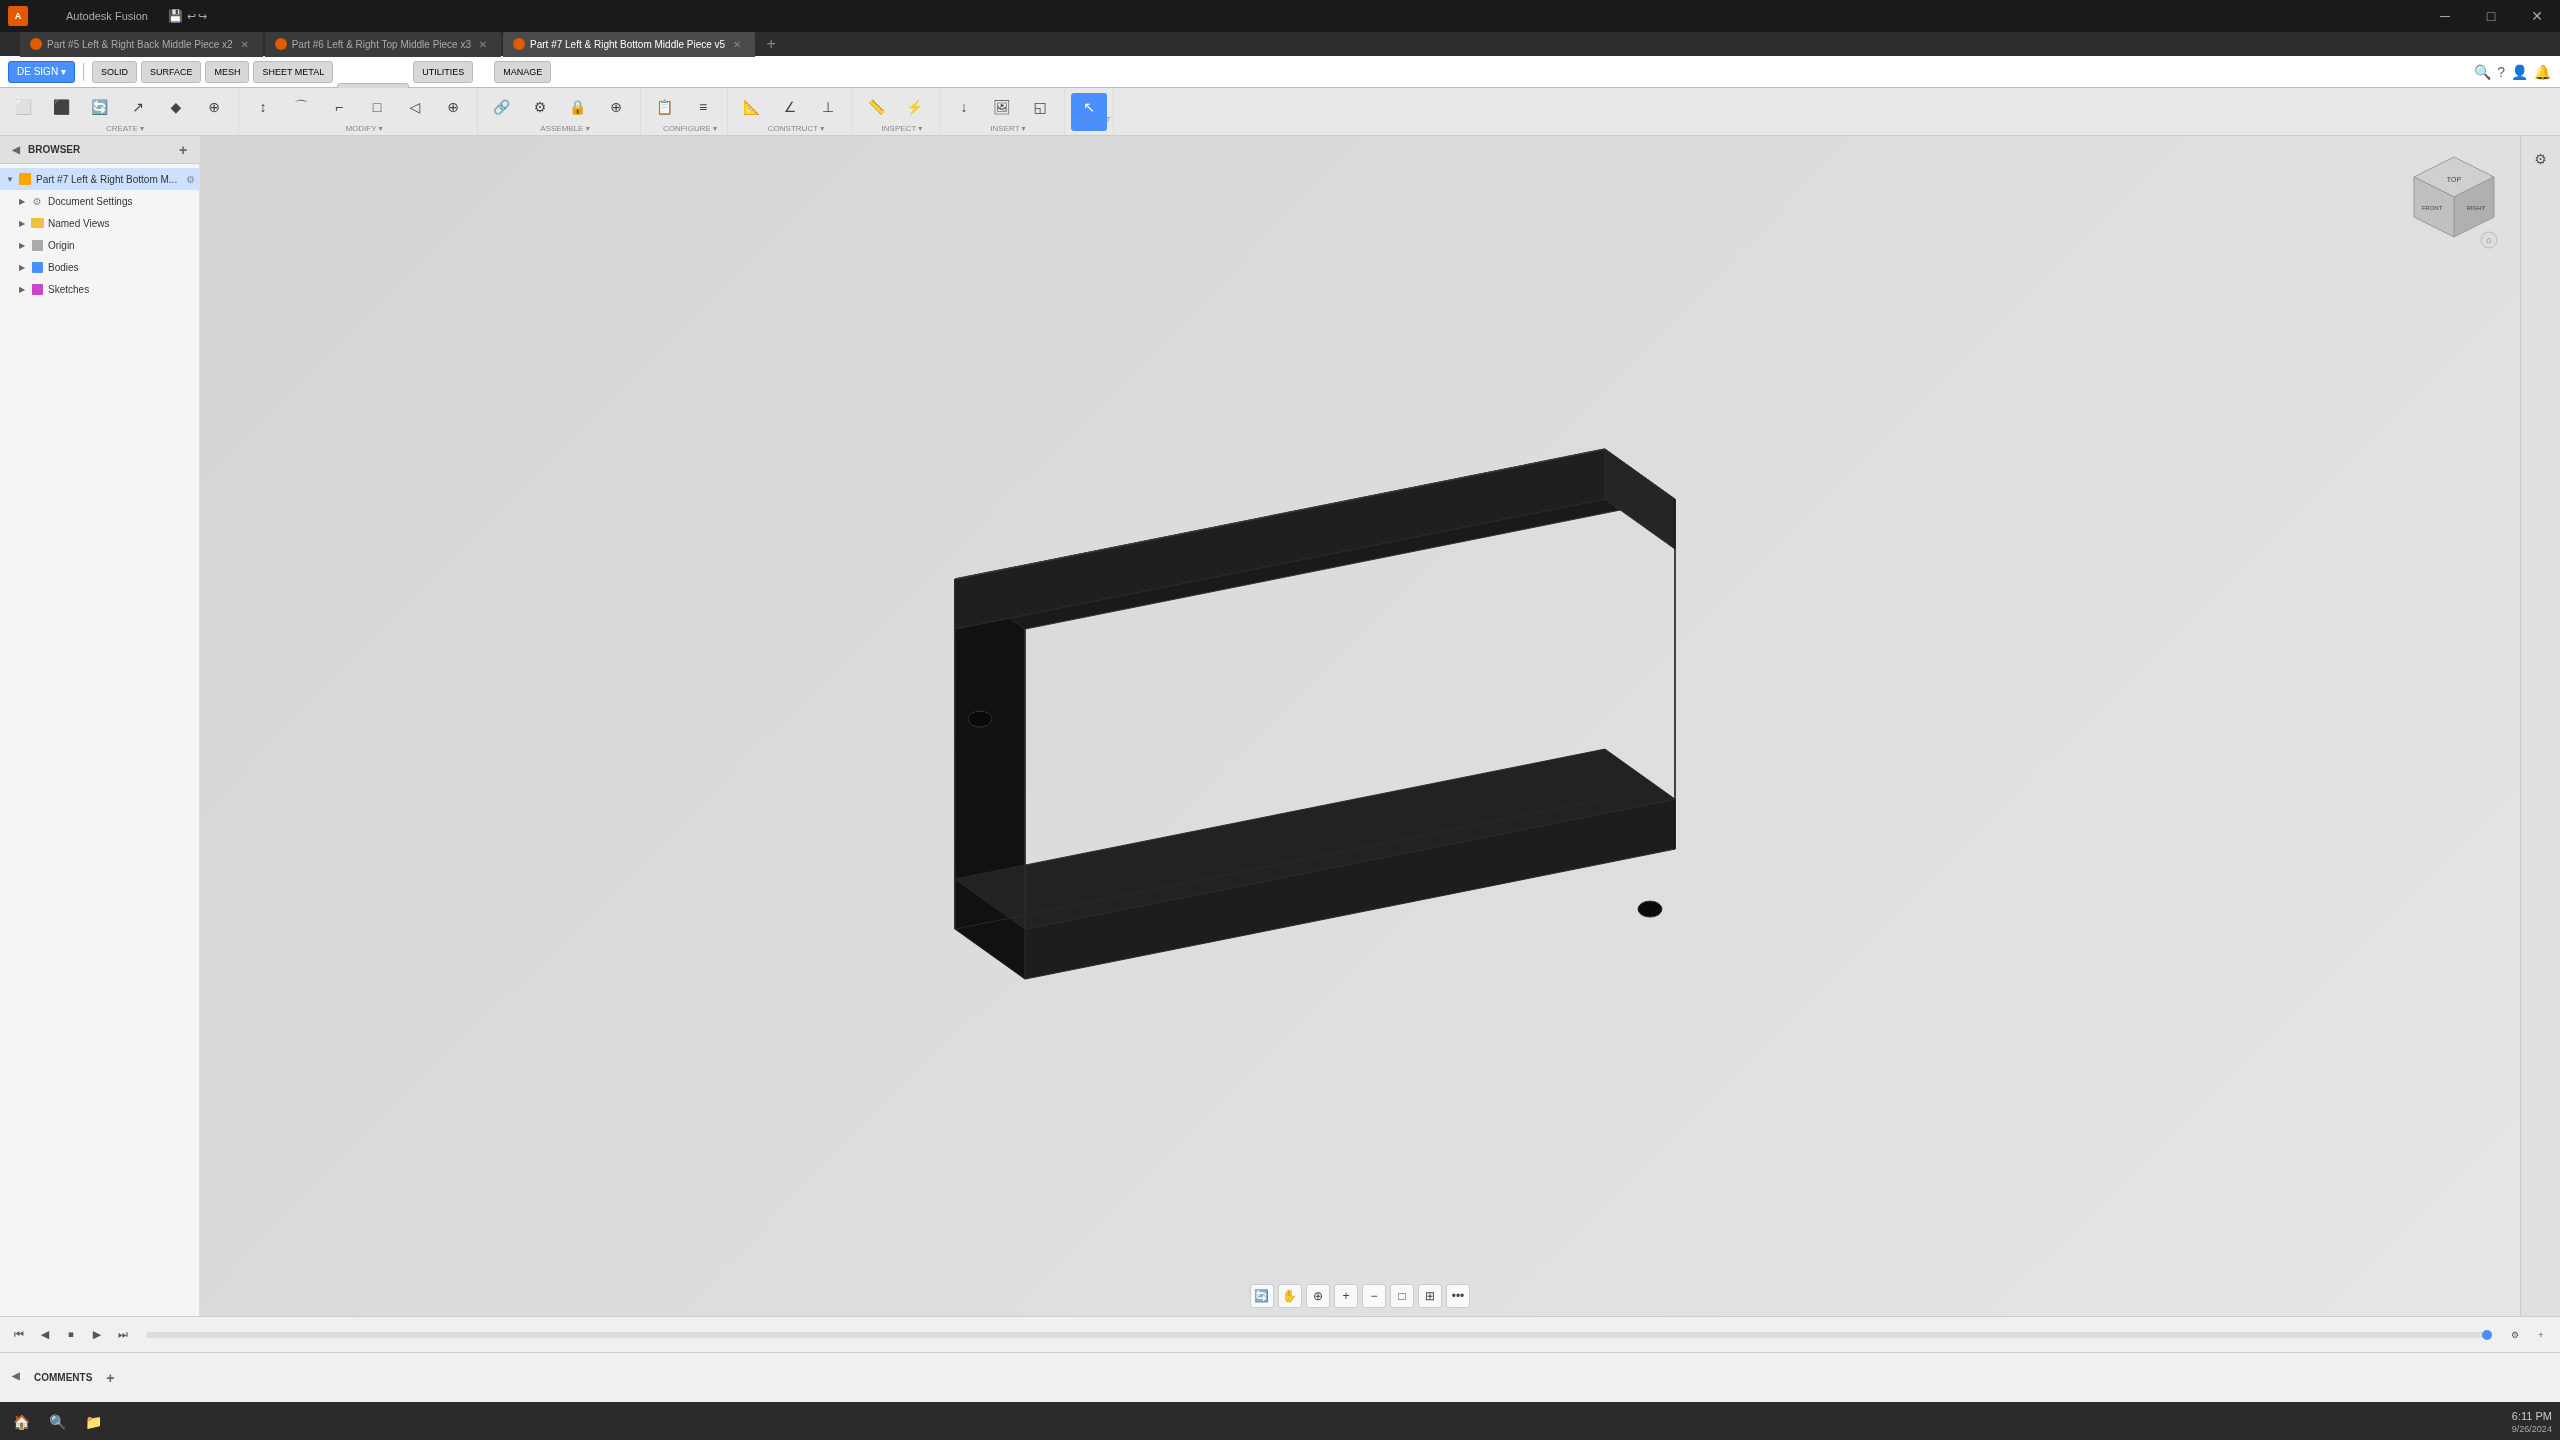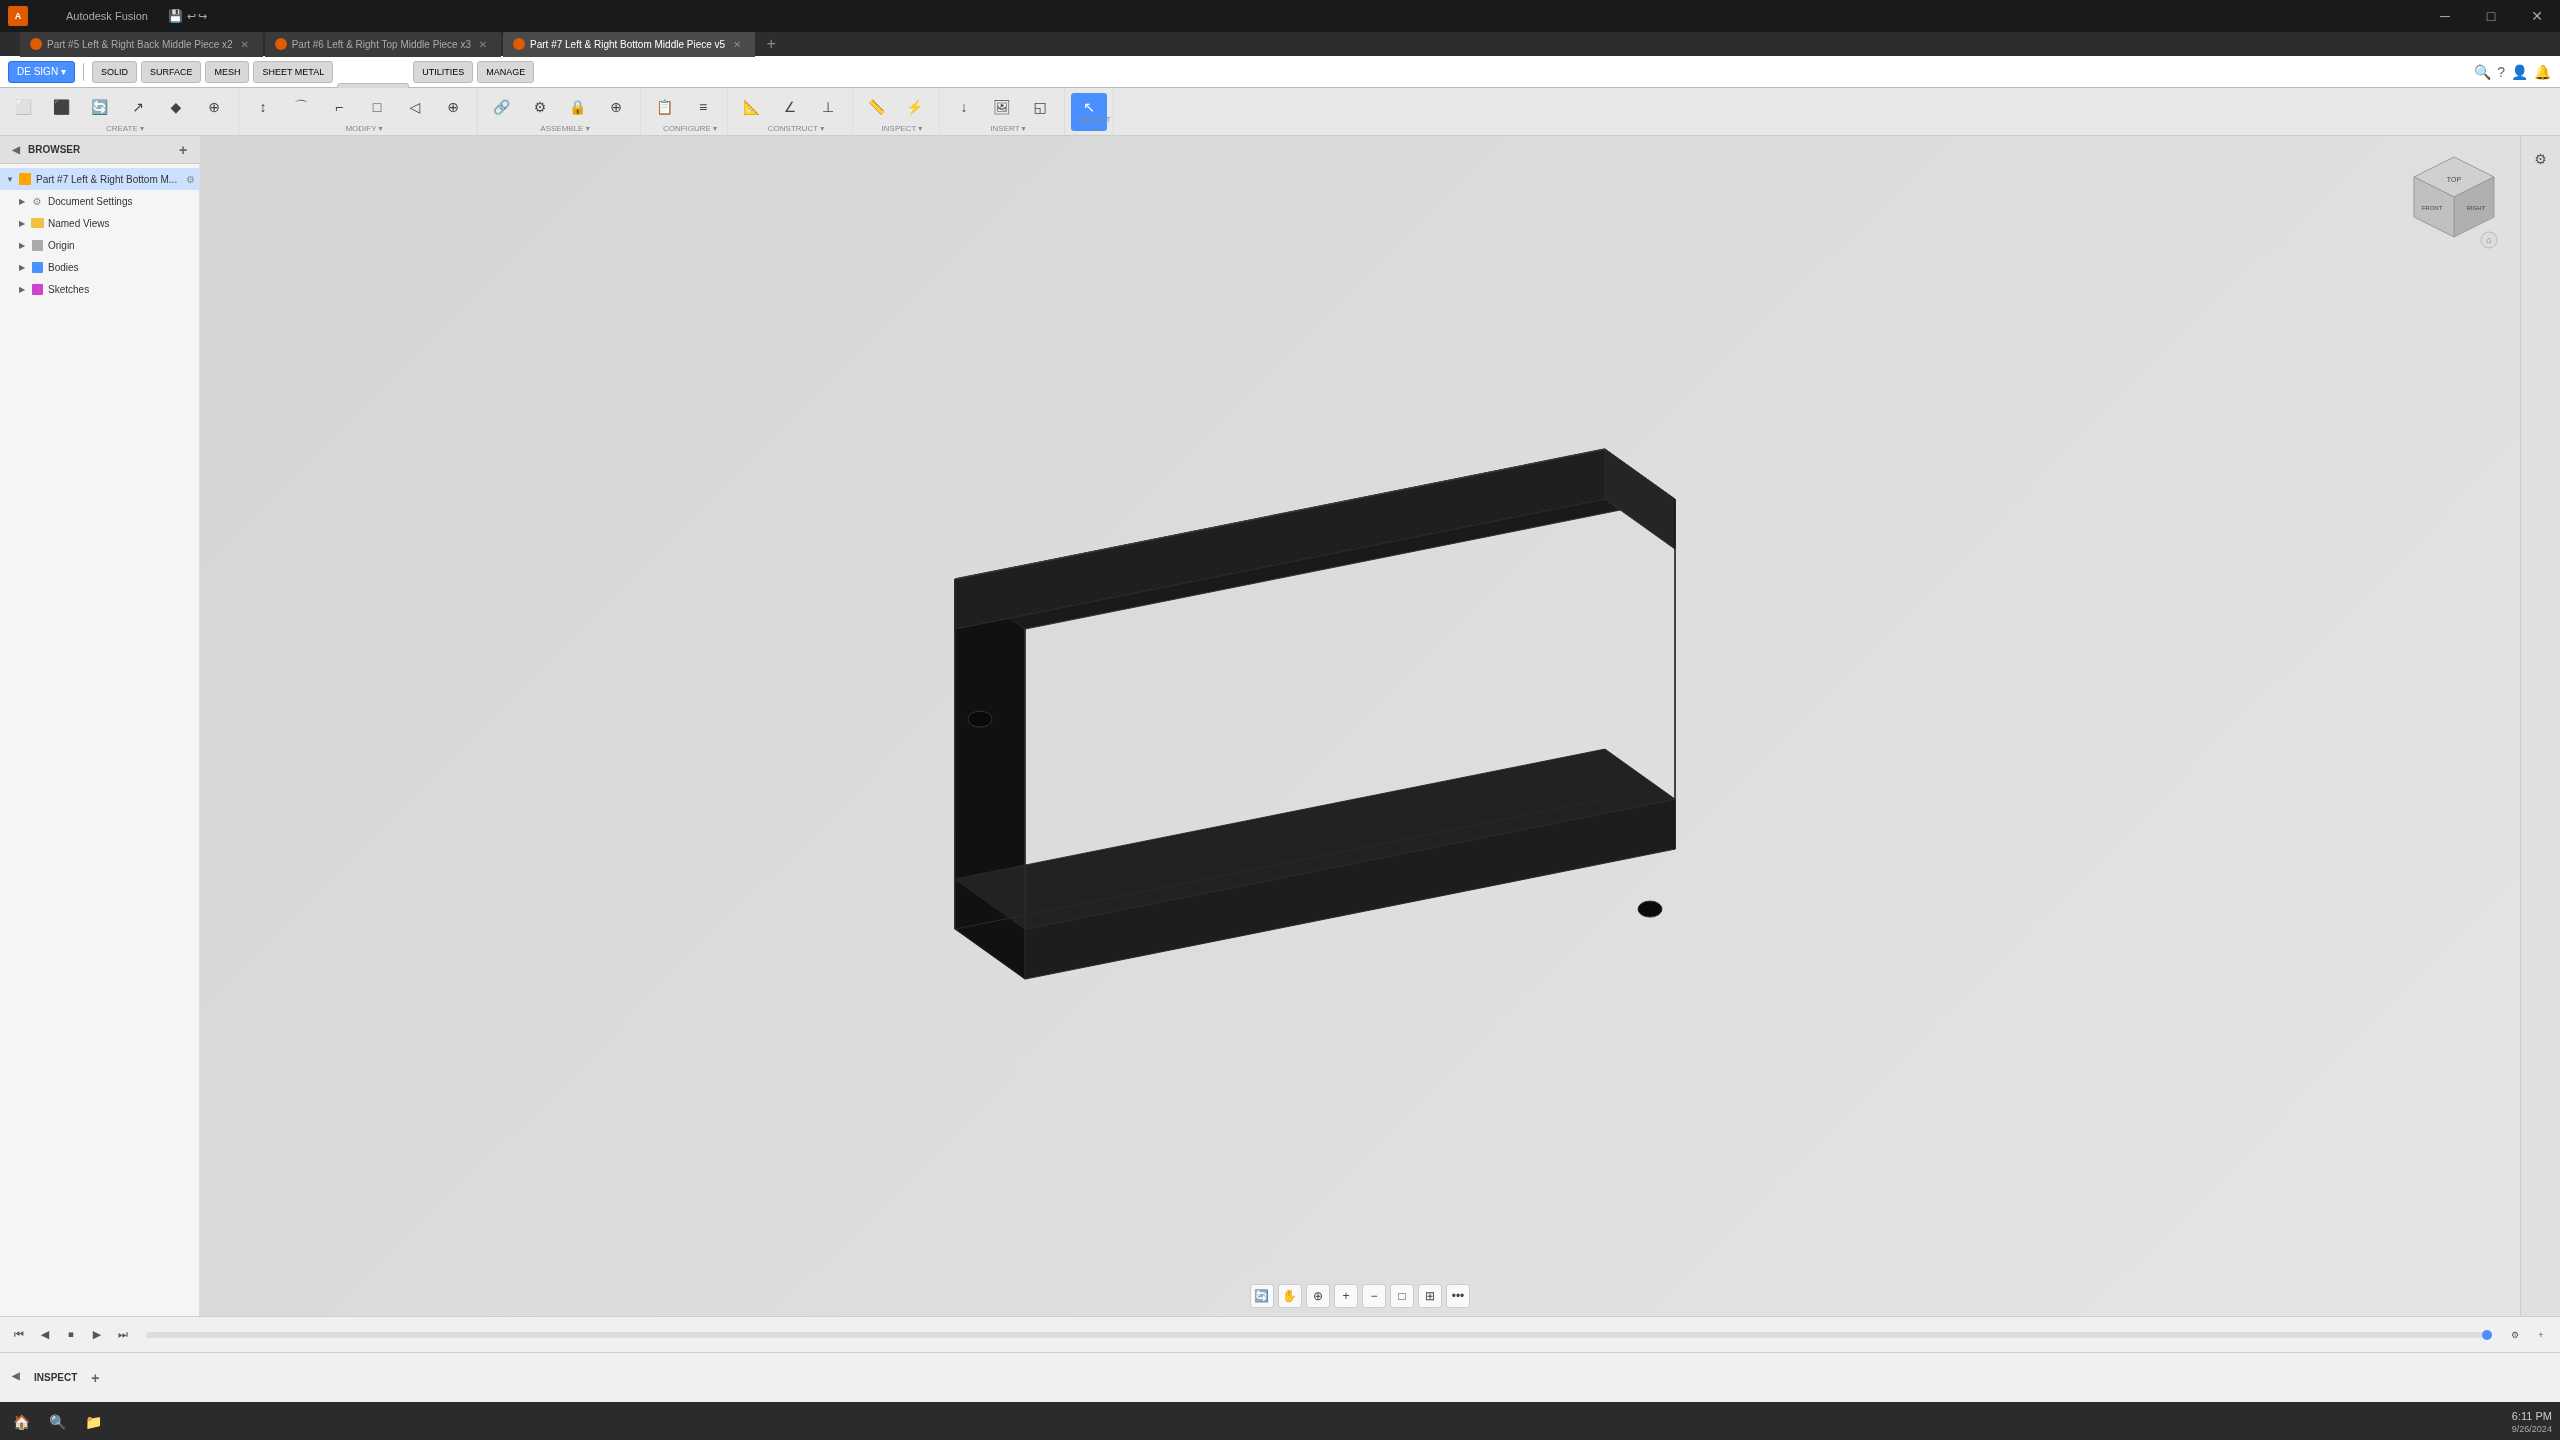--- a/index.html
+++ b/index.html
@@ -525,21 +525,21 @@
 
   <div id="design-bar">
     <button class="design-btn active">DE SIGN ▾</button>
     <div style="width:1px;height:18px;background:#bbb;margin:0 4px;"></div>
     <button class="design-btn" style="background:#d8d8d8;font-size:9px;">SOLID</button>
     <button class="design-btn" style="background:#d8d8d8;font-size:9px;">SURFACE</button>
     <button class="design-btn" style="background:#d8d8d8;font-size:9px;">MESH</button>
     <button class="design-btn" style="background:#d8d8d8;font-size:9px;">SHEET METAL</button>
     <button class="design-btn" style="background:#d8d8d8;font-size:13px;margin-top:45px;">PLASTIC</button>
     <button class="design-btn" style="background:#d8d8d8;font-size:9px;">UTILITIES</button>
-    <button class="design-btn" style="background:#d8d8d8;font-size:9px;">MANAGE</button>
+    <button class="design-btn" style="background:#d8d8d8;font-size:9px;margin-left:17px;">MANAGE</button>
 
     <div style="margin-left:auto;display:flex;gap:6px;align-items:center;">
       <span style="cursor:pointer;color:#666;font-size:14px;">🔍</span>
       <span style="cursor:pointer;color:#666;font-size:14px;">?</span>
       <span style="cursor:pointer;color:#666;font-size:14px;">👤</span>
       <span style="cursor:pointer;color:#666;font-size:14px;">🔔</span>
     </div>
   </div>
 
   <div id="ribbon">
@@ -802,21 +802,21 @@
     <div style="position:absolute;right:0;top:-2px;width:10px;height:10px;background:#4a8fff;border-radius:50%;cursor:pointer;"></div>
   </div>
 
   <button class="pb-btn" style="font-size:9px;">⚙</button>
   <button class="pb-btn" style="font-size:9px;">+</button>
 </div>
 
 <div id="comments-panel">
   <div id="comments-header">
     <span class="comments-toggle">◀</span>
-    <span>INSPECT</span>
+    <span>COMMENTS</span>
     <span class="comments-add" style="margin-left:8px;">+</span>
   </div>
 </div>
 
 <div id="status-bar">
   <div class="status-left">
     <button class="status-btn">🏠</button>
     <button class="status-btn">🔍</button>
     <button class="status-btn">📁</button>
   </div>

